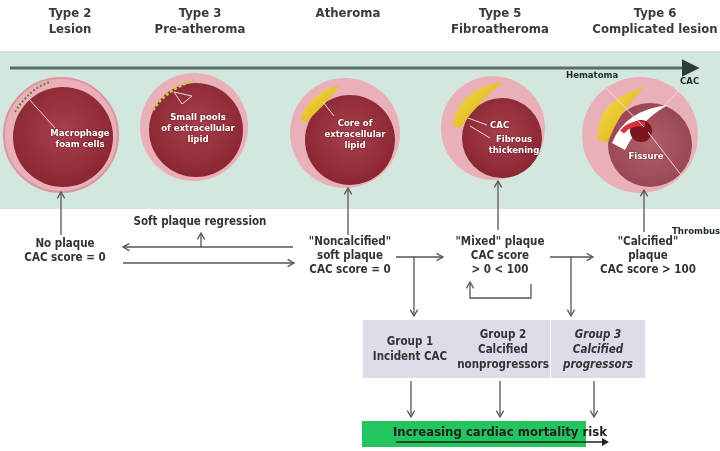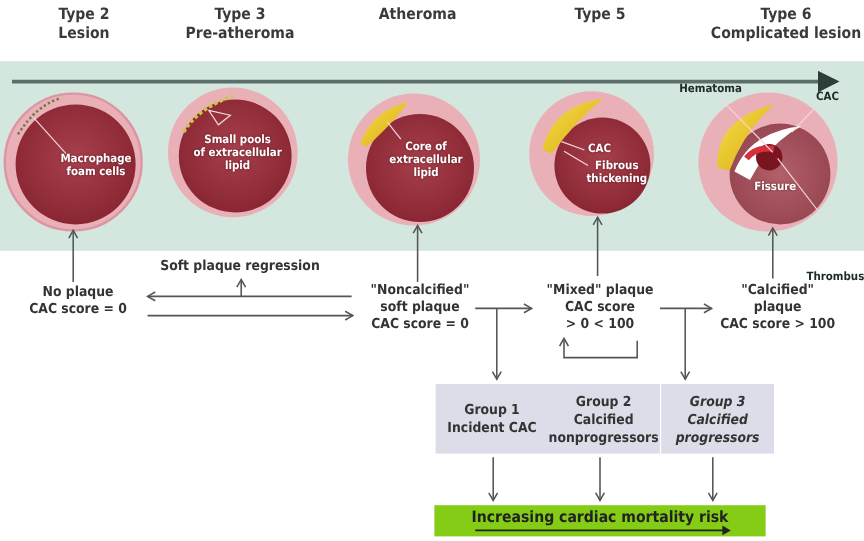--- a/index.html
+++ b/index.html
@@ -4,40 +4,41 @@
 <style>
   html, body { margin:0; padding:0; background:#ffffff; }
   body { width:720px; height:451px; position:relative; overflow:hidden;
          font-family:"DejaVu Sans Condensed","DejaVu Sans","Liberation Sans",sans-serif; color:#2b2b2b; }
   .hdr { position:absolute; top:5px; width:140px; text-align:center; font-size:13px; font-weight:bold; line-height:16px; color:#3a3a3a; }
   .band { position:absolute; left:0; top:51px; width:720px; height:158px; background:#d3e7df; }
   .lbl { position:absolute; text-align:center; font-size:11.5px; font-weight:bold; line-height:14px; color:#333; }
   .vlbl { position:absolute; color:#fff; font-size:9.5px; font-weight:bold; line-height:11px; text-align:center; text-shadow:0 0 2px #5a1820; }
   .dlbl { position:absolute; color:#1e2a28; font-size:9.5px; font-weight:bold; line-height:11px; }
   .grp { position:absolute; top:320px; width:94px; height:58px; background:#dcdde9; display:flex; align-items:center; justify-content:center; text-align:center; font-size:11.5px; font-weight:bold; line-height:15px; color:#333; }
-  .risk { position:absolute; left:362px; top:421px; width:276px; height:26px; background:#84cc16; }
+  .risk { position:absolute; left:362px; top:421px; width:224px; height:26px; background:#22c55e; }
   .risk-text { position:absolute; left:0; top:3px; width:276px; text-align:center; font-size:13px; font-weight:bold; color:#222; }
   svg.lines { position:absolute; left:0; top:0; }
 </style>
 </head>
 <body>
 
 <div class="hdr" style="left:0px;">
   <div>Type 2</div>
   <div>Lesion</div>
 </div>
 <div class="hdr" style="left:130px;">
   <div>Type 3</div>
   <div>Pre-atheroma</div>
 </div>
 <div class="hdr" style="left:278px;">
   <div>Atheroma</div>
 </div>
 <div class="hdr" style="left:430px;">
   <div>Type 5</div>
+  <div>Fibroatheroma</div>
 </div>
 <div class="hdr" style="left:575px;width:160px;">
   <div>Type 6</div>
   <div>Complicated lesion</div>
 </div>
 
 <div class="band"></div>
 
 <svg class="lines" width="720" height="451">
   <defs>

